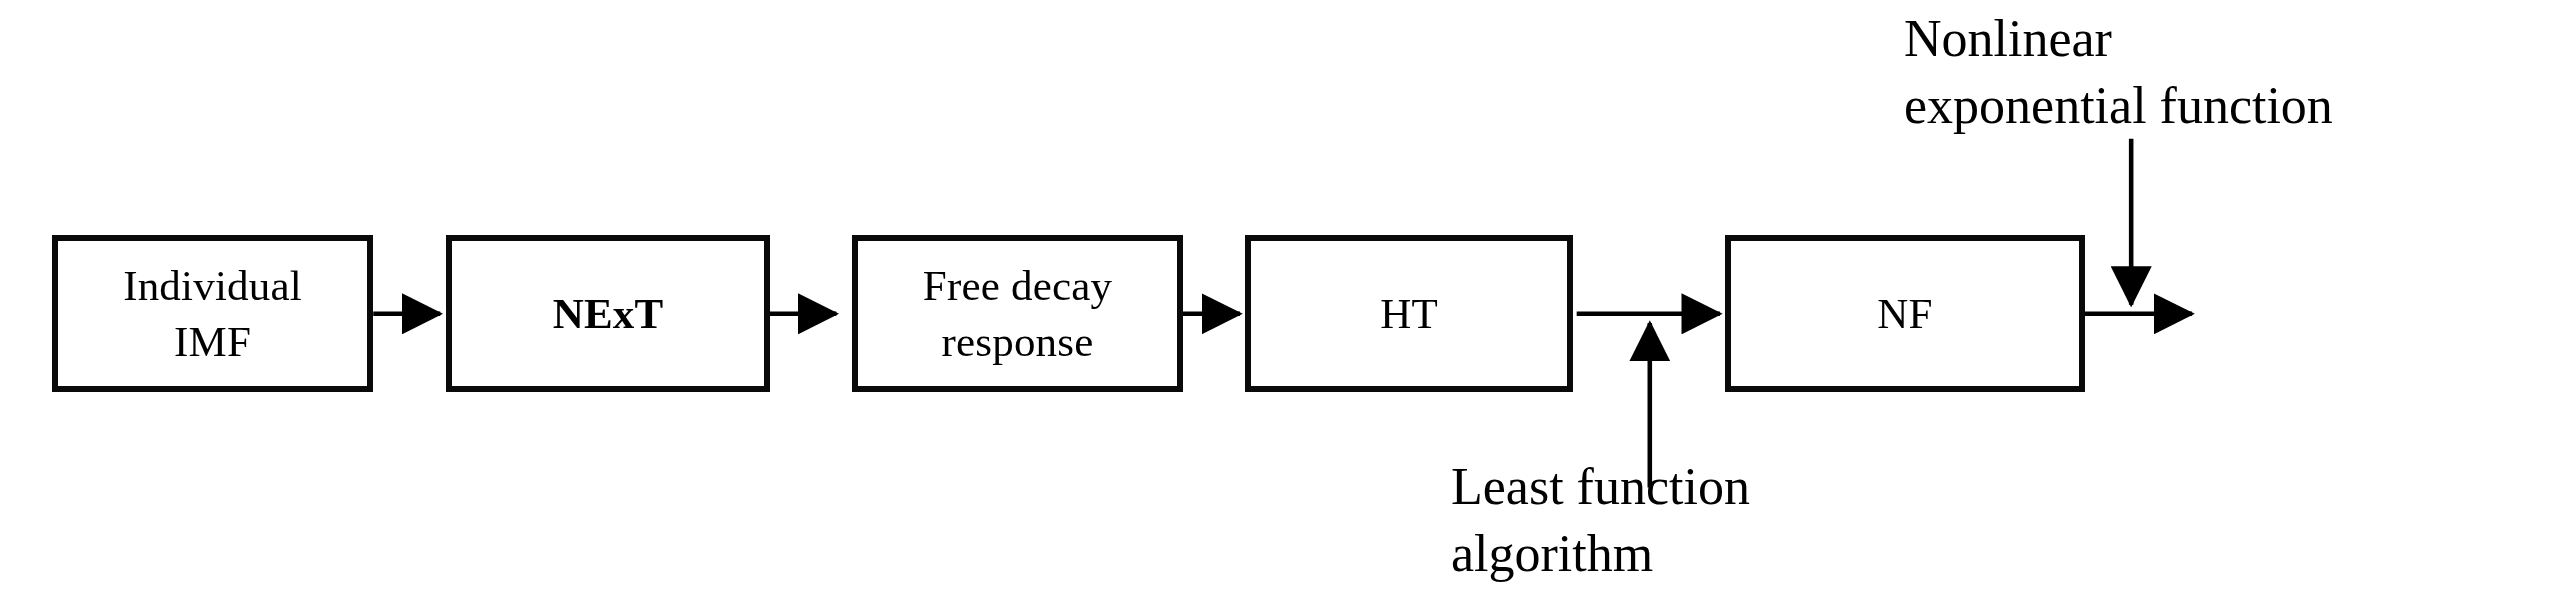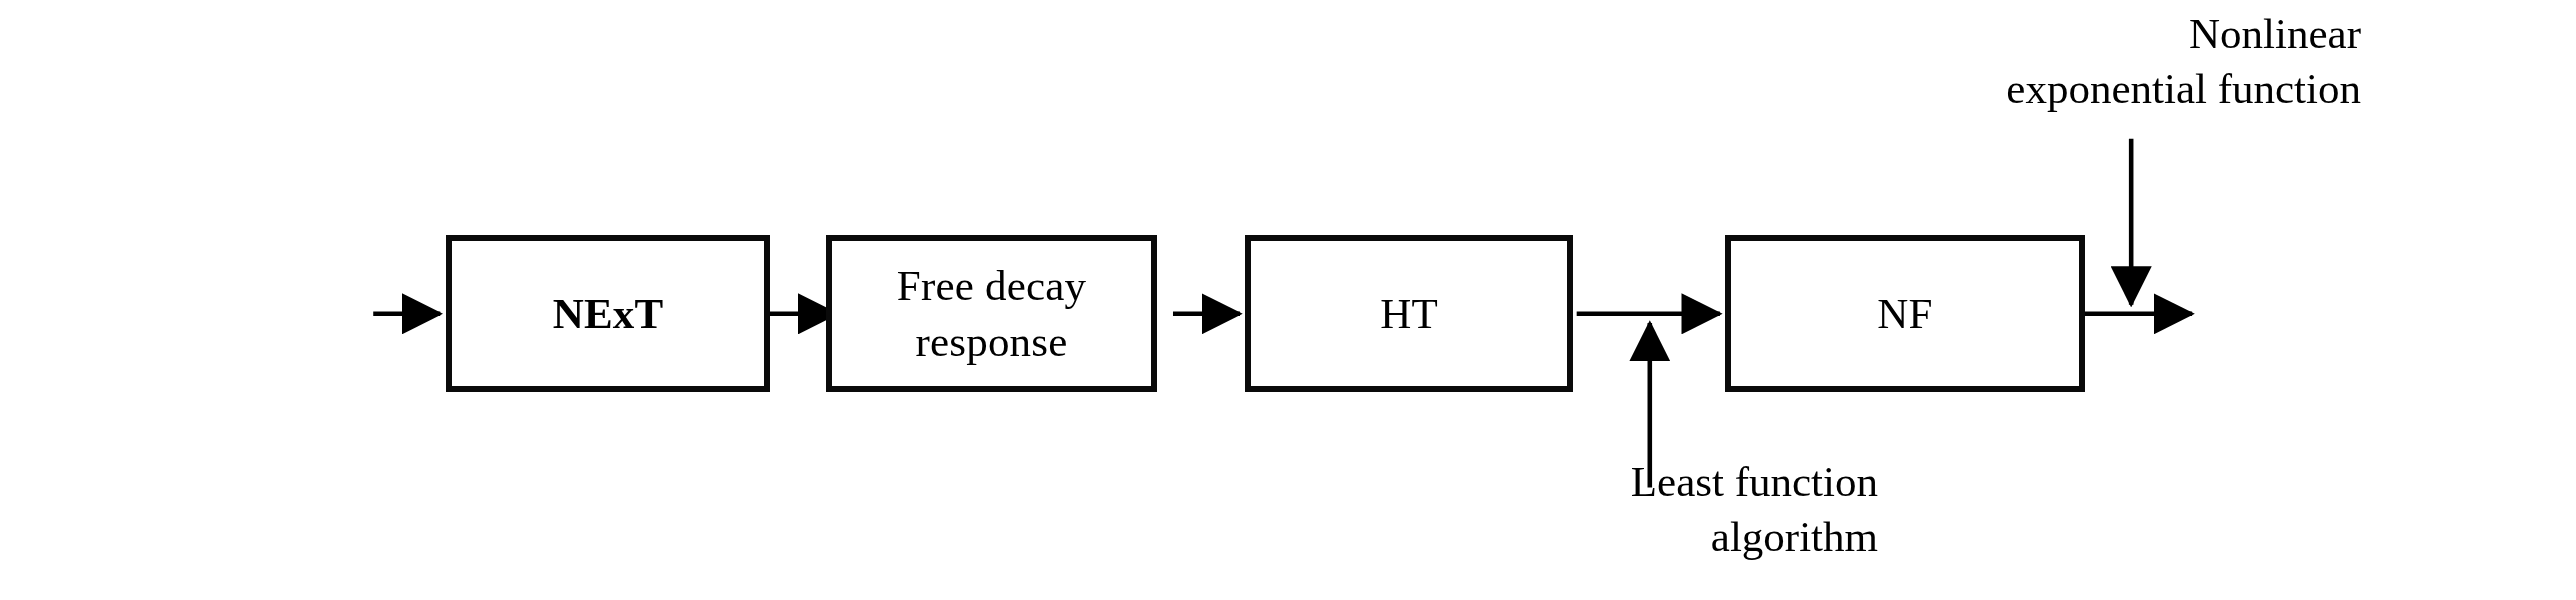--- a/index.html
+++ b/index.html
@@ -29,22 +29,22 @@
   .node-label {
     font-size: 43px;
     line-height: 1.28;
     color: #000000;
     letter-spacing: 0.2px;
     white-space: pre-line;
     padding: 0 4.6px;
   }
   .annotation {
     position: absolute;
-    text-align: right;
-    font-size: 43px;
+    text-align: left;
+    font-size: 52px;
     line-height: 1.28;
     color: #000000;
     white-space: pre-line;
   }
   svg.wires {
     position: absolute;
     left: 0;
     top: 0;
     width: 2576px;
     height: 601px;
@@ -77,26 +77,30 @@
 
     <line x1="2070" y1="412" x2="2258" y2="412" stroke="#000000" stroke-width="6" marker-end="url(#arrowR)"></line>
 
     <line x1="2690" y1="412" x2="2878" y2="412" stroke="#000000" stroke-width="6" marker-end="url(#arrowR)"></line>
 
     <line x1="2166" y1="640" x2="2166" y2="424" stroke="#000000" stroke-width="6" marker-end="url(#arrowU)"></line>
 
     <line x1="2798" y1="182" x2="2798" y2="400" stroke="#000000" stroke-width="6" marker-end="url(#arrowD)"></line>
   </svg>
 
+  <div class="node-box" style="left:52px; top:235px; width:321px; height:157px;">
+    <span class="node-label">Individual
+IMF</span>
+  </div>
 
   <div class="node-box" style="left:446px; top:235px; width:324px; height:157px;font-weight:bold;">
     <span class="node-label">NExT</span>
   </div>
 
-  <div class="node-box" style="left:826px; top:235px; width:331px; height:157px;font-family:Liberation Serif, serif;">
+  <div class="node-box" style="left:852px; top:235px; width:331px; height:157px;font-family:Liberation Serif, serif;">
     <span class="node-label">Free decay
 response</span>
   </div>
 
   <div class="node-box" style="left:1245px; top:235px; width:328px; height:157px;">
     <span class="node-label">HT</span>
   </div>
 
   <div class="node-box" style="left:1725px; top:235px; width:360px; height:157px;">
     <span class="node-label">NF</span>

